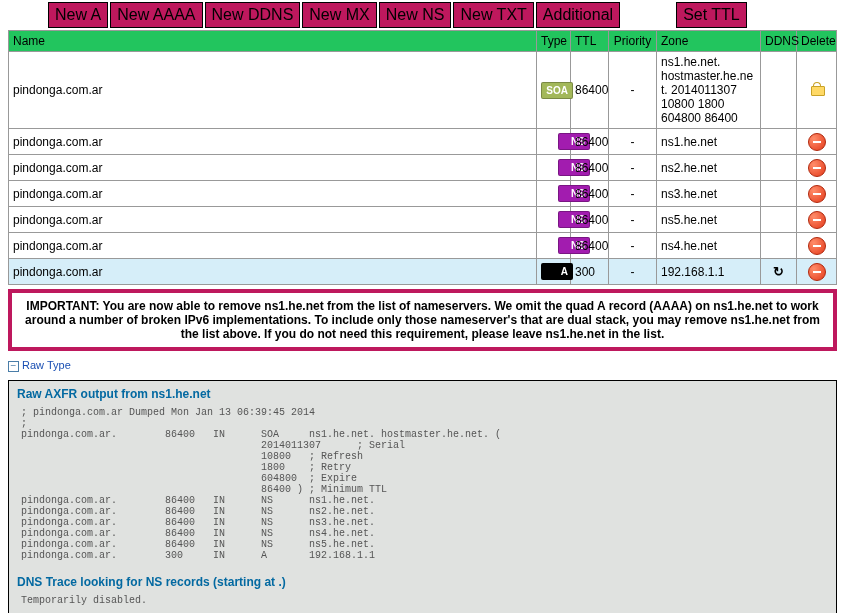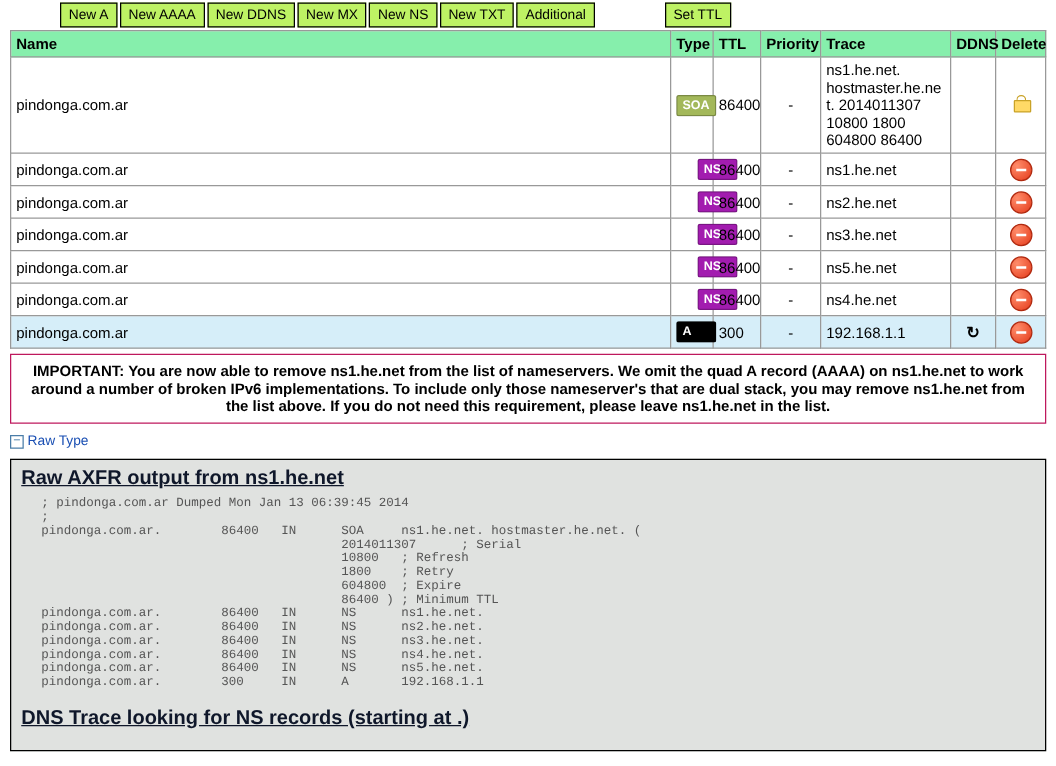--- a/index.html
+++ b/index.html
@@ -11,22 +11,22 @@
   width: 845px;
 }
 .toolbar {
   padding: 2px 0 2px 48px;
   display: flex;
   gap: 2px;
   align-items: center;
 }
 .toolbar button {
   font-family: Arial, sans-serif;
-  font-size: 11px;
-  background: #bef264;
+  font-size: 16px;
+  background: #be185d;
   border: 1px solid #000;
   padding: 3px 6px;
   cursor: pointer;
 }
 .toolbar .gap {
   flex: 0 0 52px;
 }
 .table-wrap {
   margin: 0 8px;
 }
@@ -36,41 +36,41 @@
   table-layout: fixed;
 }
 table.dns th, table.dns td {
   border: 1px solid #999;
   padding: 3px 4px;
   font-size: 12px;
   text-align: left;
   vertical-align: middle;
 }
 table.dns th {
-  background: #86efac;
-  font-weight: bold;
+  background: #22c55e;
+  font-weight: normal;
 }
 table.dns th.center, table.dns td.center {
   text-align: center;
 }
 .col-name { width: auto; }
 .col-type { width: 34px; }
 .col-ttl { width: 38px; }
 .col-pri { width: 48px; }
 .col-data { width: 104px; }
 .col-ddns { width: 36px; }
 .col-del { width: 40px; }
 .badge {
   display: inline-block;
   color: #fff;
   font-weight: bold;
   font-size: 10px;
   padding: 2px 4px;
   border-radius: 2px;
-  text-align: left;
+  text-align: right;
   min-width: 22px;
   border: 1px solid rgba(0,0,0,0.25);
 }
 .badge-soa { background: #a3b85a; }
 .badge-ns { background: #a21caf; margin-left: 17px; }
 .badge-a { background: #000; color: #fff; }
 tr.selected td { background: #d6eef9; }
 .del-btn {
   width: 16px; height: 16px;
   border-radius: 50%;
@@ -111,21 +111,21 @@
 }
 .refresh-icon {
   display: inline-block;
   width: 14px; height: 14px;
   font-size: 13px;
   line-height: 14px;
   font-weight: bold;
 }
 .notice {
   margin: 4px 8px 8px 8px;
-  border: 1px solid #be185d;
+  border: 4px solid #be185d;
   background: #fff;
   padding: 6px 10px;
   font-size: 12px;
   font-weight: bold;
   text-align: center;
   color: #000;
 }
 .rawzone-line {
   margin: 8px;
   font-size: 11px;
@@ -145,32 +145,31 @@
   color: #1a4fb3;
   text-decoration: none;
 }
 .rawbox {
   margin: 6px 8px 8px 8px;
   border: 1px solid #000;
   background: #e0e2e0;
   padding: 6px 8px 10px 8px;
 }
 .rawbox .section-title {
-  color: #0f172a;
+  color: #0369a1;
   font-weight: bold;
-  font-size: 16px;
+  font-size: 12px;
   margin-bottom: 6px;
-  text-decoration: underline;
 }
 .rawbox pre {
   font-family: "Courier New", monospace;
   font-size: 10px;
   line-height: 11px;
   color: #555;
-  margin: 0 0 14px 16px;
+  margin: 0 0 14px 4px;
   white-space: pre;
 }
 .data-cell {
   word-break: break-word;
   font-size: 12px;
   line-height: 14px;
   margin-left: 42px;
 }
 </style>
 </head>
@@ -198,21 +197,21 @@
         <col class="col-data">
         <col class="col-ddns">
         <col class="col-del">
   </colgroup>
   <thead>
     <tr>
       <th>Name</th>
       <th class="center">Type</th>
       <th>TTL</th>
       <th class="center">Priority</th>
-      <th>Trace</th>
+      <th>Zone</th>
       <th class="center">DDNS</th>
       <th class="center">Delete</th>
     </tr>
   </thead>
   <tbody id="dns-body">
         <tr>
           <td>pindonga.com.ar</td>
           <td class="center"><span class="badge badge-soa">SOA</span></td>
           <td>86400</td>
           <td class="center">-</td>
@@ -295,13 +294,14 @@
                                         1800    ; Retry
                                         604800  ; Expire
                                         86400 ) ; Minimum TTL
 pindonga.com.ar.        86400   IN      NS      ns1.he.net.
 pindonga.com.ar.        86400   IN      NS      ns2.he.net.
 pindonga.com.ar.        86400   IN      NS      ns3.he.net.
 pindonga.com.ar.        86400   IN      NS      ns4.he.net.
 pindonga.com.ar.        86400   IN      NS      ns5.he.net.
 pindonga.com.ar.        300     IN      A       192.168.1.1</pre>
   <div class="section-title">DNS Trace looking for NS records (starting at .)</div>
+  <pre>Temporarily disabled.</pre>
 </div>
 
 </body></html>

